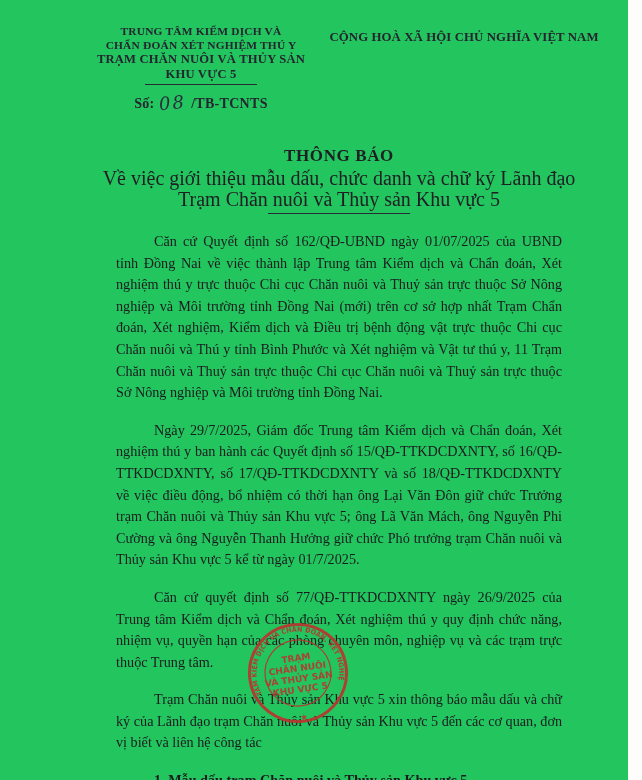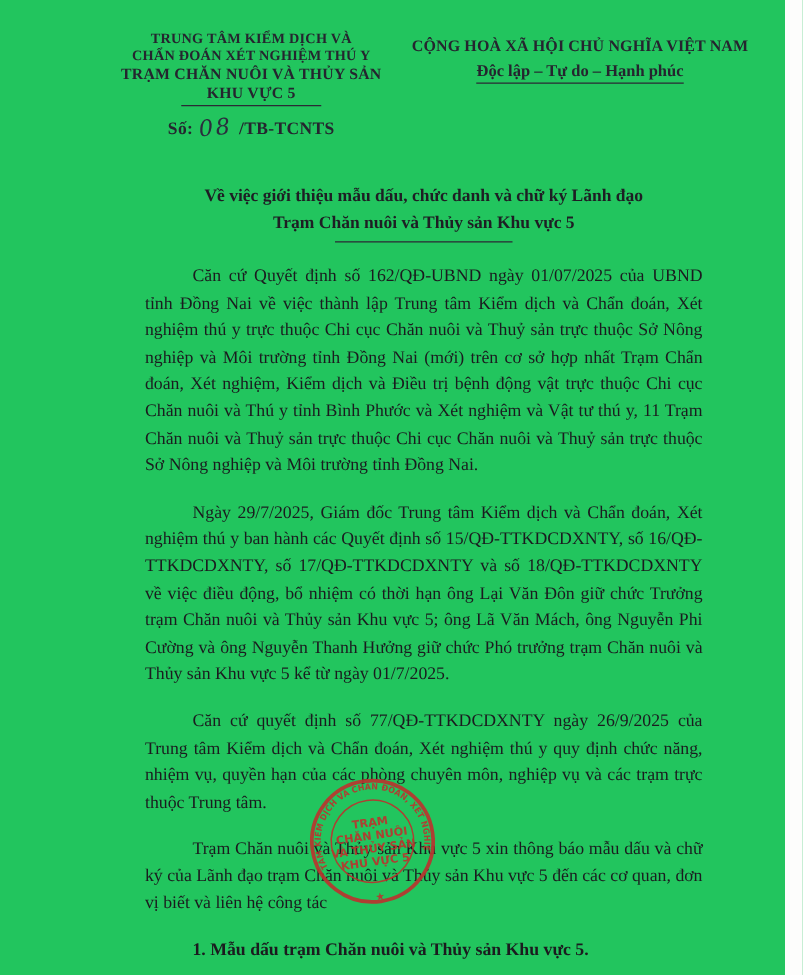--- a/index.html
+++ b/index.html
@@ -103,22 +103,22 @@
     padding: 0 64px 0 100px;
     box-sizing: border-box;
   }
   .title-block { text-align: center; }
   .title-main {
     font-size: 17px;
     font-weight: 700;
     letter-spacing: 0.6px;
   }
   .title-sub {
-    font-size: 14px;
-    font-weight: 700;
+    font-size: 20px;
+    font-weight: 400;
     line-height: 20.5px;
   }
   .title-sub.first { margin-top: 2px; }
   .title-rule {
     width: 142px;
     margin: 4px auto 0 auto;
     border-bottom: 1.7px solid #2a2a35;
   }
 
   
@@ -172,27 +172,25 @@
     <span class="dept-underline"></span>
     <div class="doc-number">
       <span>Số:</span>
       <span class="handwritten">08</span>
       <span>/TB-TCNTS</span>
     </div>
   </div>
 
   <div class="header-right">
     <div class="nat1">CỘNG HOÀ XÃ HỘI CHỦ NGHĨA VIỆT NAM</div>
-    <div class="nat2-wrap">
-      <span class="nat2">Độc lập – Tự do – Hạnh phúc</span>
-    </div>
   </div>
 
   <div class="content">
     <div class="title-block">
+      <div class="title-main">THÔNG BÁO</div>
       <div class="title-sub first">Về việc giới thiệu mẫu dấu, chức danh và chữ ký Lãnh đạo</div>
       <div class="title-sub">Trạm Chăn nuôi và Thủy sản Khu vực 5</div>
       <div class="title-rule"></div>
     </div>
 
     <div class="body-text">
       <p>Căn cứ Quyết định số 162/QĐ-UBND ngày 01/07/2025 của UBND tỉnh Đồng Nai về việc thành lập Trung tâm Kiểm dịch và Chẩn đoán, Xét nghiệm thú y trực thuộc Chi cục Chăn nuôi và Thuỷ sản trực thuộc Sở Nông nghiệp và Môi trường tỉnh Đồng Nai (mới) trên cơ sở hợp nhất Trạm Chẩn đoán, Xét nghiệm, Kiểm dịch và Điều trị bệnh động vật trực thuộc Chi cục Chăn nuôi và Thú y tỉnh Bình Phước và Xét nghiệm và Vật tư thú y, 11 Trạm Chăn nuôi và Thuỷ sản trực thuộc Chi cục Chăn nuôi và Thuỷ sản trực thuộc Sở Nông nghiệp và Môi trường tỉnh Đồng Nai.</p>
       <p><span>Ngày 29/7/2025, Giám đốc Trung tâm Kiểm dịch và Chẩn đoán, Xét nghiệm thú y ban hành các Quyết định số 15/QĐ-TTKDCDXNTY, số 16/QĐ-TTKDCDXNTY, số 17/QĐ-TTKDCDXNTY và số 18/QĐ-TTKDCDXNTY về việc điều động, bổ nhiệm có thời hạn </span><span class="b">ông Lại Văn Đôn</span><span> giữ chức Trưởng trạm Chăn nuôi và Thủy sản Khu vực 5; </span><span class="b">ông Lã Văn Mách, ông Nguyễn Phi Cường và ông Nguyễn Thanh Hưởng</span><span> giữ chức Phó trưởng trạm Chăn nuôi và Thủy sản Khu vực 5 kể từ ngày 01/7/2025.</span></p>
       <p>Căn cứ quyết định số 77/QĐ-TTKDCDXNTY ngày 26/9/2025 của Trung tâm Kiểm dịch và Chẩn đoán, Xét nghiệm thú y quy định chức năng, nhiệm vụ, quyền hạn của các phòng chuyên môn, nghiệp vụ và các trạm trực thuộc Trung tâm.</p>
       <p>Trạm Chăn nuôi và Thủy sản Khu vực 5 xin thông báo mẫu dấu và chữ ký của Lãnh đạo trạm Chăn nuôi và Thủy sản Khu vực 5 đến các cơ quan, đơn vị biết và liên hệ công tác</p>

